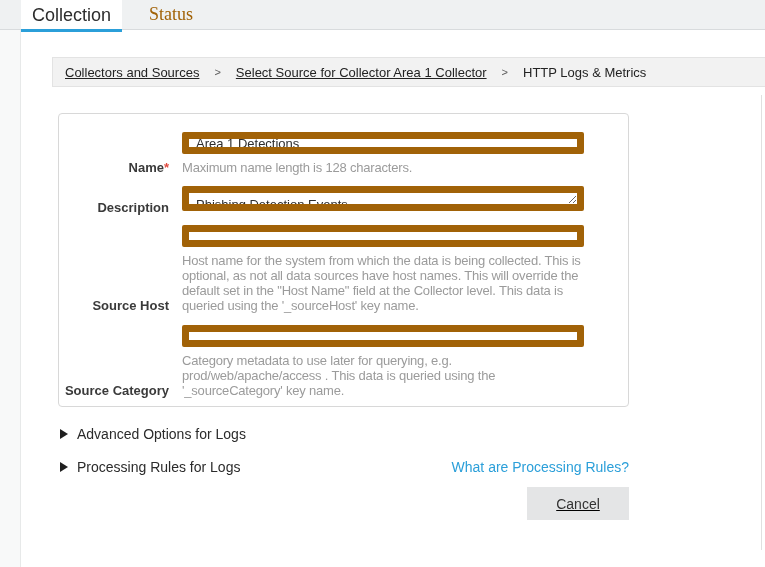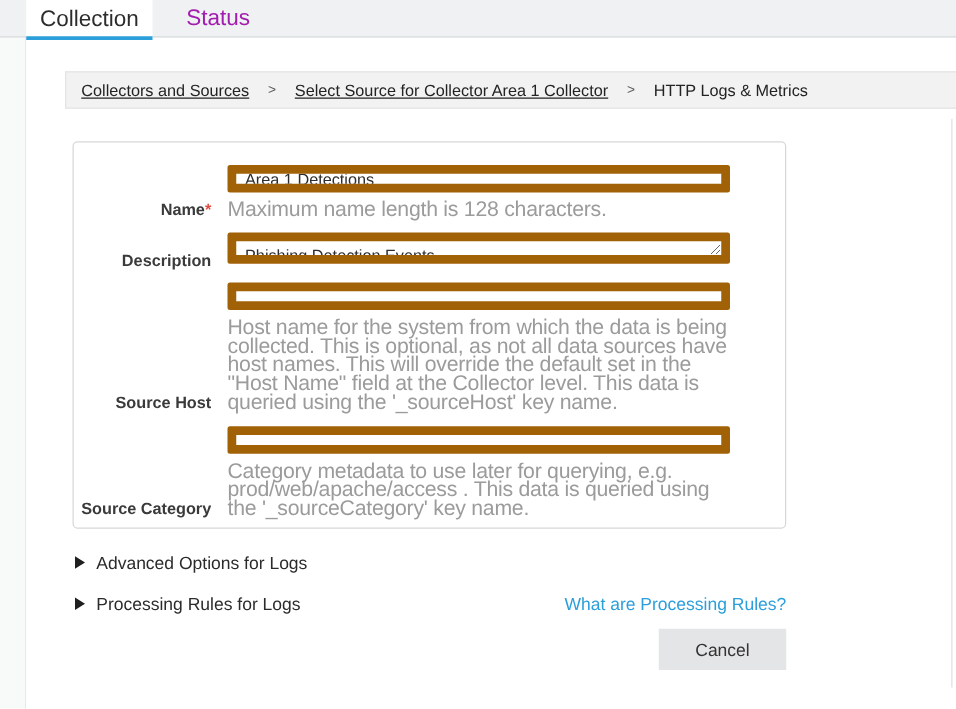--- a/index.html
+++ b/index.html
@@ -8,21 +8,21 @@
   .page { position:relative; width:765px; height:567px; background:#fff; }
 
   
   .tabbar { position:relative; height:30px; background:#eff1f2;
             border-bottom:1px solid #d8dbdd; display:flex; align-items:stretch; z-index:3; }
   .tab { display:flex; align-items:center; font-size:18px; cursor:pointer; }
   .tab.active { margin-left:21px; padding:0 11px; background:#fff; color:#2d2d2d;
                 position:relative; margin-bottom:-1px; }
   .tab.active .underline { position:absolute; left:0; right:0; bottom:-2px; height:3px;
                 background:#2b9fd9; }
-  .tab.inactive { margin-left:14px; padding:0 13px; color:#a21caf; }
+  .tab.inactive { margin-left:14px; padding:0 13px; color:#a16207;font-family:Liberation Serif, serif; }
 
   
   .body-row { display:flex; height:537px; }
   .left-strip { width:21px; background:#f8f9f9; border-right:1px solid #e7e9e9; }
   .content { flex:1; background:#fff; position:relative; }
 
   
   .breadcrumb { margin:27px 0 0 31px; height:30px; background:#f2f2f2;
                 border:1px solid #e3e3e3; border-right:none;
                 display:flex; align-items:center; padding-left:12px;
@@ -39,35 +39,35 @@
   .field-row { display:flex; align-items:flex-end; }
   .label-col { width:110px; text-align:right; padding-top:4px; font-size:13px;
                font-weight:bold; color:#3a3a3a; flex-shrink:0; }
   .req { color:#e04a3f; }
   .input-col { margin-left:13px; width:402px; }
   .text-input { width:402px; height:22px; border:7px solid #a16207; border-radius:2px;
                 padding:0 7px; font-size:13px; color:#2d2d2d;
                 font-family:"Liberation Sans", sans-serif; outline:none; background:#fff; }
   textarea.text-input { height:25px; padding-top:4px; resize:both; overflow:hidden;
                 line-height:15px; }
-  .helper { margin-top:6px; width:412px; font-size:17px; letter-spacing:-0.2px;
+  .helper { margin-top:6px; width:412px; font-size:13px; letter-spacing:-0.2px;
             line-height:15px; color:#9b9b9b; }
   .gap-a { height:11px; } .gap-b { height:10px; } .gap-c { height:12px; }
 
   
   .section-row { margin-top:17px; display:flex; align-items:center; height:20px; }
   .section-row.second { margin-top:13px; justify-content:space-between; }
   .sec-left { display:flex; align-items:center; cursor:pointer; }
   .tri { width:0; height:0; border-left:8px solid #1f1f1f; border-top:5px solid transparent;
          border-bottom:5px solid transparent; margin-left:2px; }
   .sec-label { margin-left:9px; font-size:14px; font-weight:normal; color:#2b2b2b; }
   .help-link { font-size:14px; color:#2b9fd9; cursor:pointer; }
 
   
-  .actions { margin-top:10px; display:flex; justify-content:flex-end; }
+  .actions { margin-top:10px; display:flex; justify-content:flex-end;text-decoration:underline; }
   .btn { height:33px; border:none; font-size:14px; cursor:pointer;
          font-family:"Liberation Sans", sans-serif; }
   .btn-cancel { width:102px; background:#e4e5e6; color:#333; }
   .btn-save { width:99px; margin-left:3px; background:#36a4dd; color:#fff; }
 
   
   .scroll-track { position:absolute; top:95px; right:3px; width:1px; height:455px;
                   background:#e0e0e0; }
 </style>
 </head>

